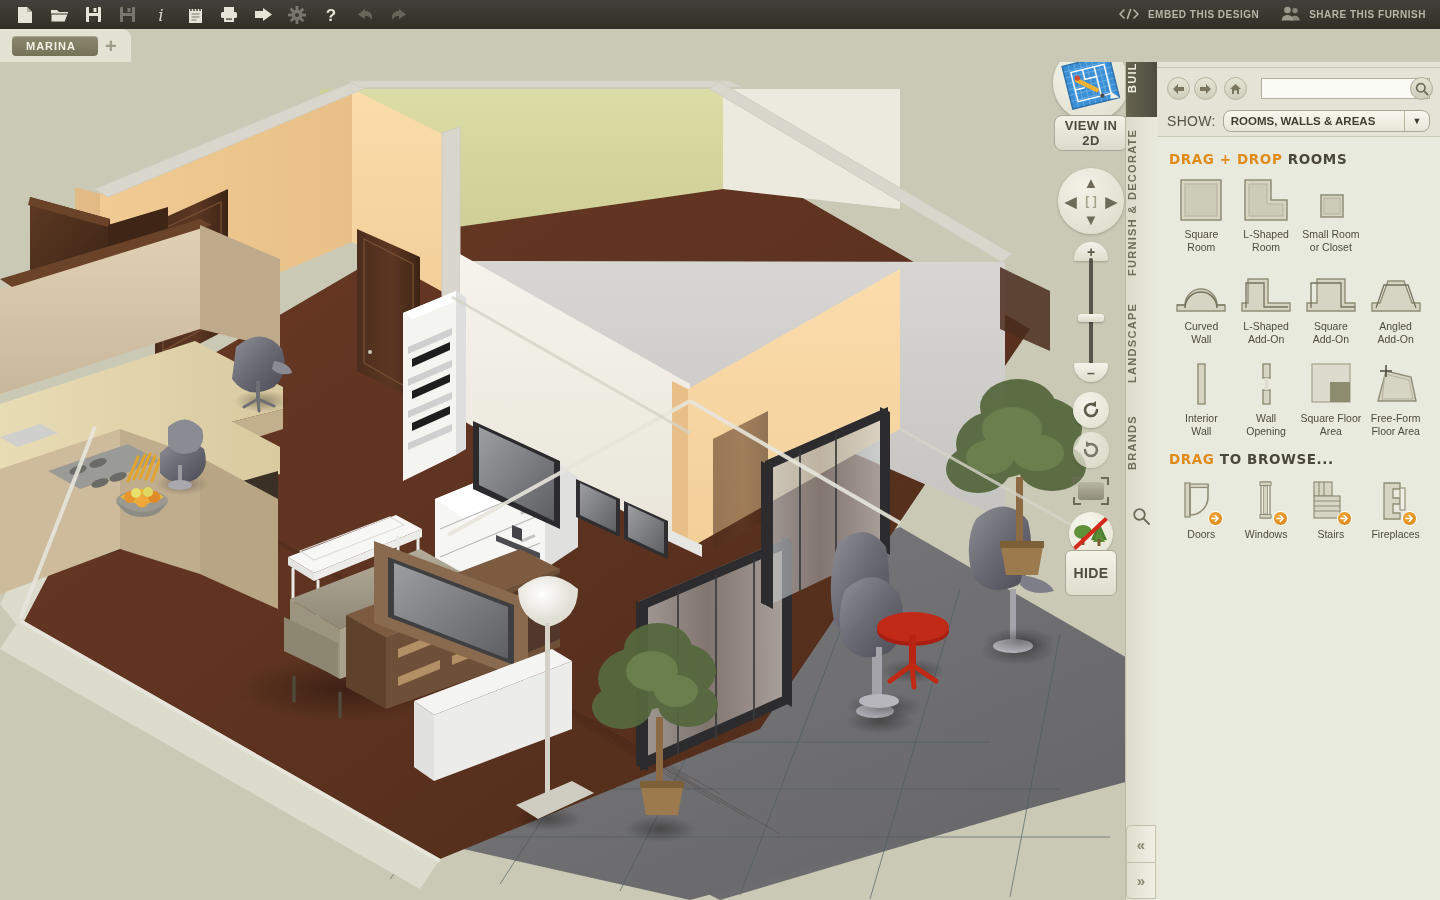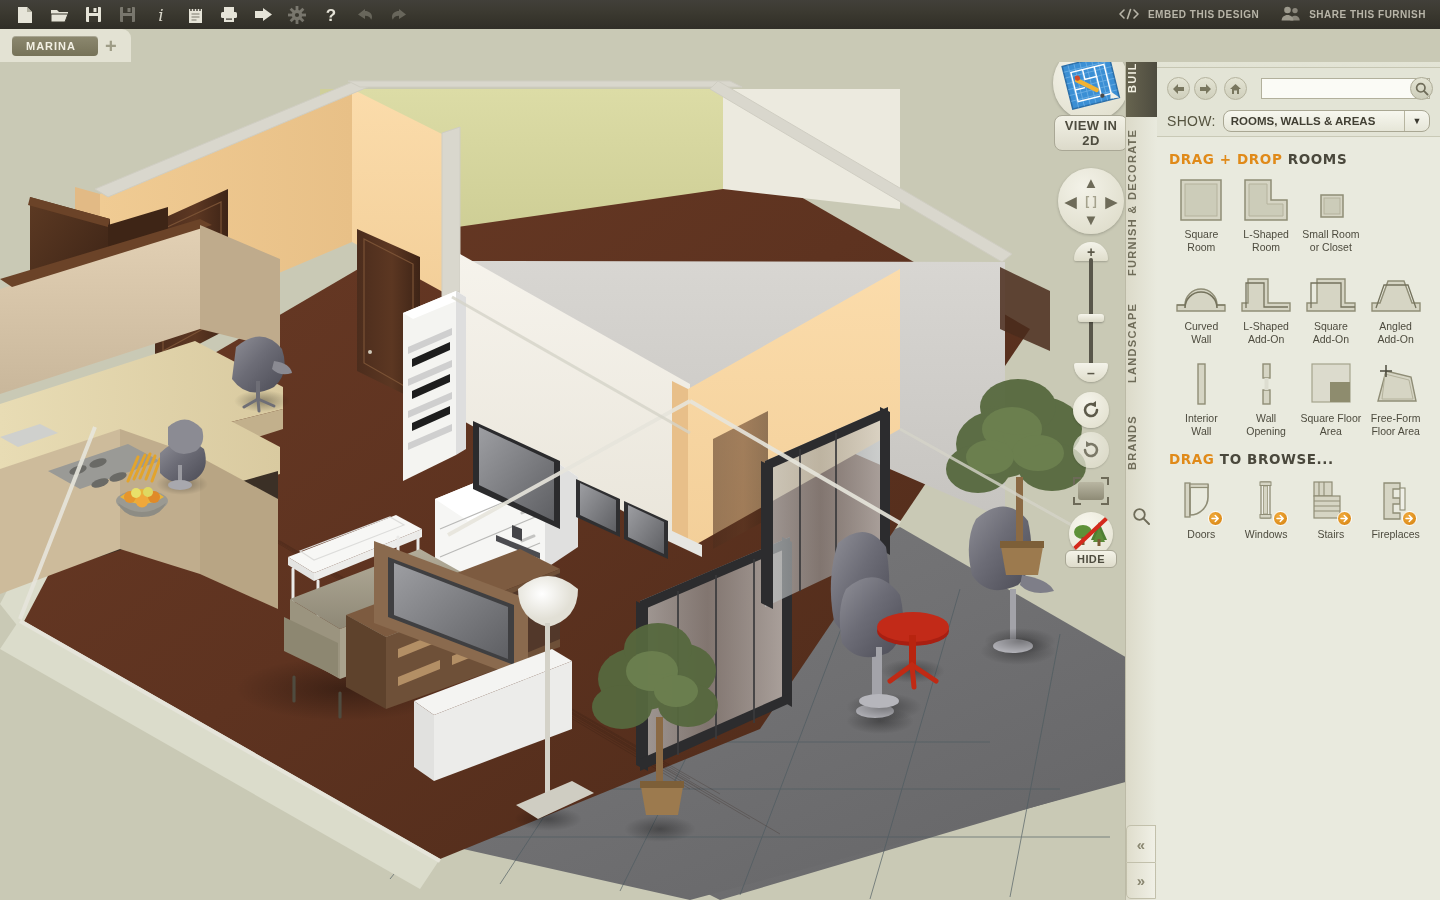--- a/index.html
+++ b/index.html
@@ -162,22 +162,22 @@
   #hide-circ {
     width: 44px; height: 44px; border-radius: 50%; margin: 0 auto;
     background: radial-gradient(circle at 38% 30%, #f8f7ee, #e3e1cf);
     box-shadow: 0 1px 2px rgba(0,0,0,.2);
     position: relative; cursor: pointer; overflow: hidden;
   }
   #hide-label {
     position: relative; margin: -6px auto 0; width: 52px;
     background: linear-gradient(to bottom,#f4f3e8,#dedccb);
     border: 1px solid #a9a795; border-radius: 6px;
-    font-size: 11px; font-weight: bold; color: #4e4c3f;
-    text-align: center; padding: 2px 0; letter-spacing: .4px; cursor: pointer;
+    font-size: 14px; font-weight: bold; color: #4e4c3f;
+    text-align: center; padding: 14px 0; letter-spacing: .4px; cursor: pointer;
   }
 
   
   #vtabs {
     position: absolute; top: 29px; left: 1125px;
     width: 32px; height: 871px;
     background: linear-gradient(to right,#dcdac9,#e9eade);
     border-left: 1px solid #bcbaa6;
     z-index: 35;
   }

